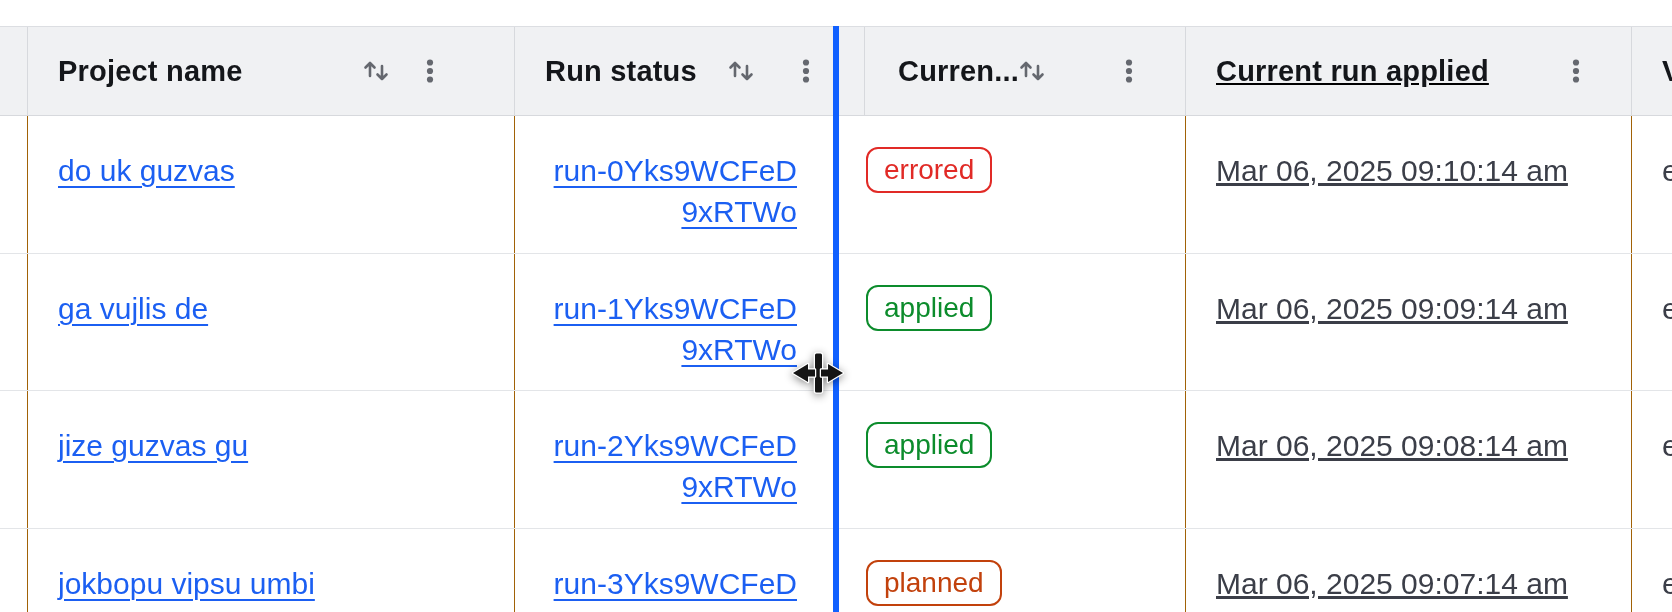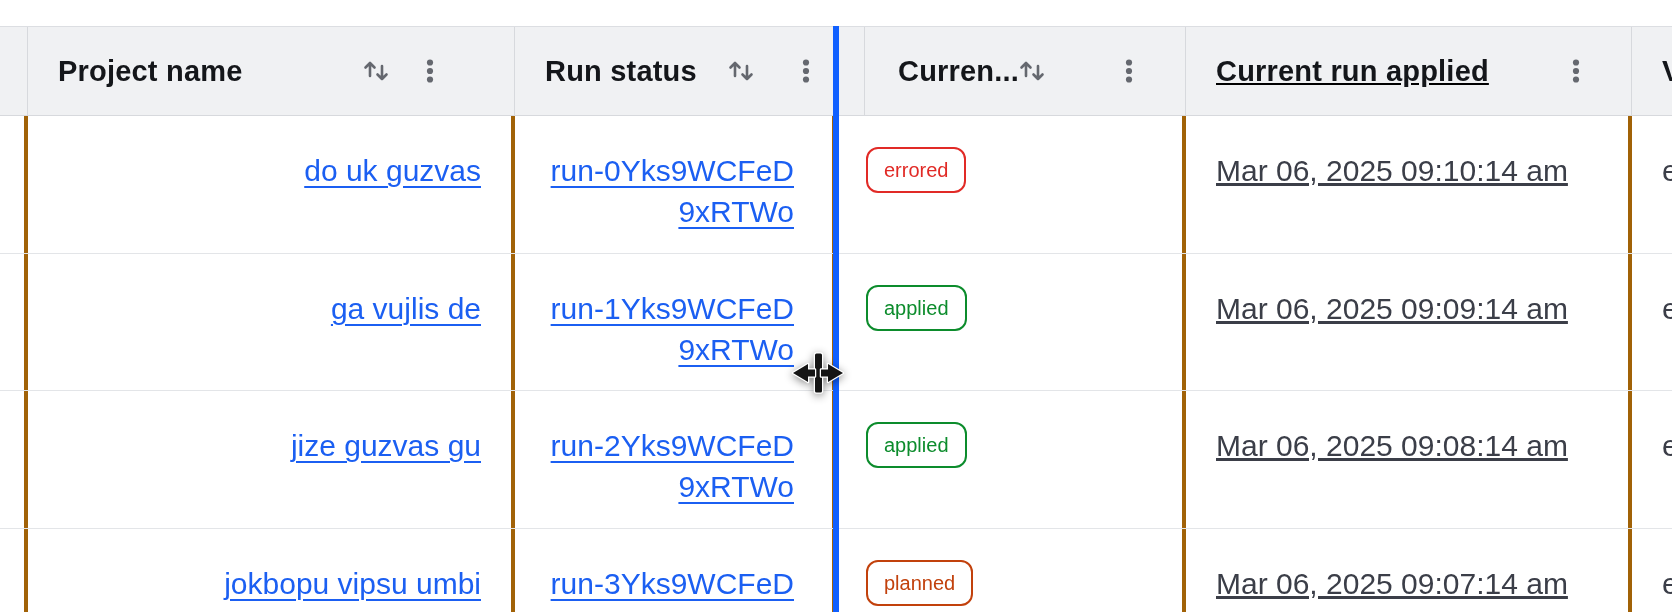--- a/index.html
+++ b/index.html
@@ -13,48 +13,48 @@
   .thead { display:flex; height:89px; background:#f0f1f3; border-bottom:1px solid #d7d9dd; }
   .th { position:relative; height:100%; border-right:1px solid #d7d9dd;
         display:flex; align-items:center; padding-left:30px; }
   .th-label { font-size:29px; font-weight:700; color:#14161a; letter-spacing:.2px;
               white-space:nowrap; overflow:hidden; }
   .icon-btn { position:absolute; top:50%; transform:translateY(-50%); width:32px; height:32px;
               display:flex; align-items:center; justify-content:center; cursor:pointer; }
   .icon-btn svg { display:block; }
 
   .c-stub    { width:28px;  padding-left:0; }
-  .c-project { width:487px;text-align:right; }
+  .c-project { width:487px; }
   .c-run     { width:321px; padding-left:33px; }
   .c-status  { width:350px; }
   .c-applied { width:446px;text-decoration:underline; }
   .c-extra   { width:320px; border-right:none; }
 
   .th.c-project .sort  { left:332px; }
   .th.c-project .kebab { left:386px; }
   .th.c-run .sort      { left:151px; }
   .th.c-run .kebab     { left:248px; }
   .th.c-run .th-label  { max-width:126px; text-overflow:ellipsis; }
   .th.c-status .sort   { left:210px; }
   .th.c-status .kebab  { left:275px; }
   .th.c-applied .kebab { left:374px; }
 
   
   .tr { display:flex; height:137.5px; background:#fff; border-bottom:1px solid #e3e5e8; }
-  .td { height:100%; border-right:4px solid #a16207; padding:34px 30px 0 30px;
+  .td { height:100%; border-right:1px solid #a16207; padding:34px 30px 0 30px;
         font-size:30px; line-height:41px; color:#3b3e48; }
   .td.c-stub { padding:0; }
   .td.c-run  { padding:34px 38px 0 33px;text-align:right; }
   .td.c-run a { word-break:break-all; }
   .td.c-status { padding-top:31px; }
 
   a.cell-link { color:#1b5ff2; text-decoration:underline; text-decoration-thickness:2px;
                 text-underline-offset:5px; cursor:pointer; }
 
-  .badge { display:inline-block; vertical-align:top; font-size:20px; line-height:42px;
+  .badge { display:inline-block; vertical-align:top; font-size:28px; line-height:42px;
            padding:0 16px; border:2px solid currentColor; border-radius:12px;
            background:#fff; white-space:nowrap; }
 
   
   .resize-line { position:absolute; left:833px; top:26px; width:6px; height:586px;
                  background:#1060ff; z-index:5; cursor:col-resize; }
   .resize-cursor { position:absolute; left:790px; top:352px; z-index:6;
                    filter:drop-shadow(0 2px 4px rgba(0,0,0,.45)); pointer-events:none; }
   .resize-cursor path, .resize-cursor rect { fill:#151515; stroke:#fff; stroke-width:2.5;
                    paint-order:stroke; stroke-linejoin:round; }

